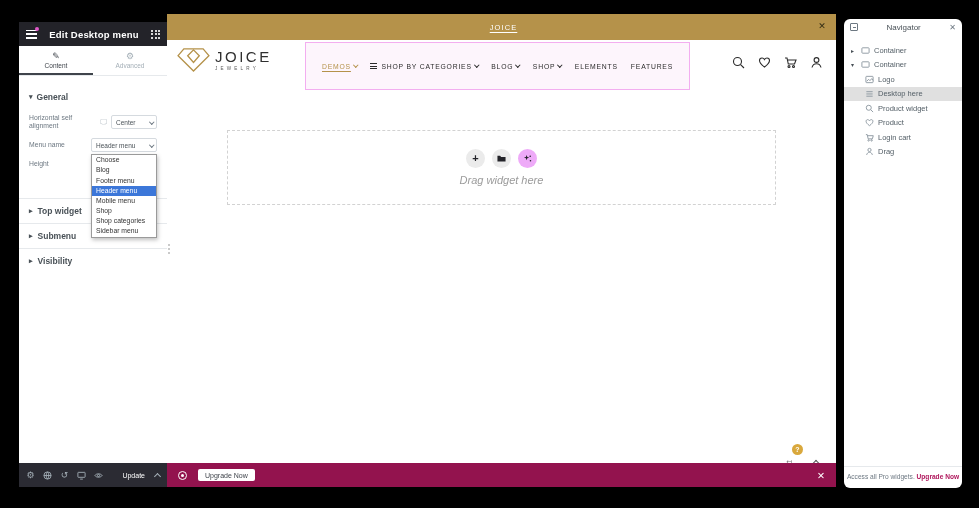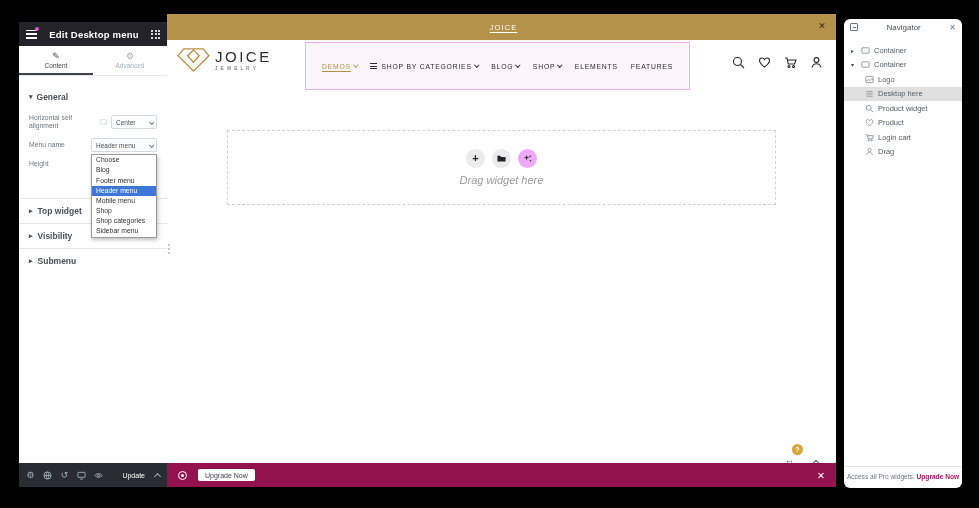--- a/index.html
+++ b/index.html
@@ -214,25 +214,25 @@
       <div class="field-row">
         <span class="field-label">Height</span>
       </div>
 
       <div class="sec-collapsed spacer-top">
         <span class="caret">▸</span>
         <span>Top widget</span>
       </div>
       <div class="sec-collapsed">
         <span class="caret">▸</span>
-        <span>Visibility</span>
+        <span>Submenu</span>
       </div>
       <div class="sec-collapsed">
         <span class="caret">▸</span>
-        <span>Submenu</span>
+        <span>Visibility</span>
       </div>
     </div>
   </div>
 
   <div class="left-footer">
     <span class="lf-ic">⚙</span>
     <span class="lf-ic">
       <svg viewBox="0 0 10 10">
           <circle cx="5" cy="5" r="4"></circle>
           <path d="M1 5h8M5 1c-2 2.5-2 5.5 0 8M5 1c2 2.5 2 5.5 0 8"></path>

